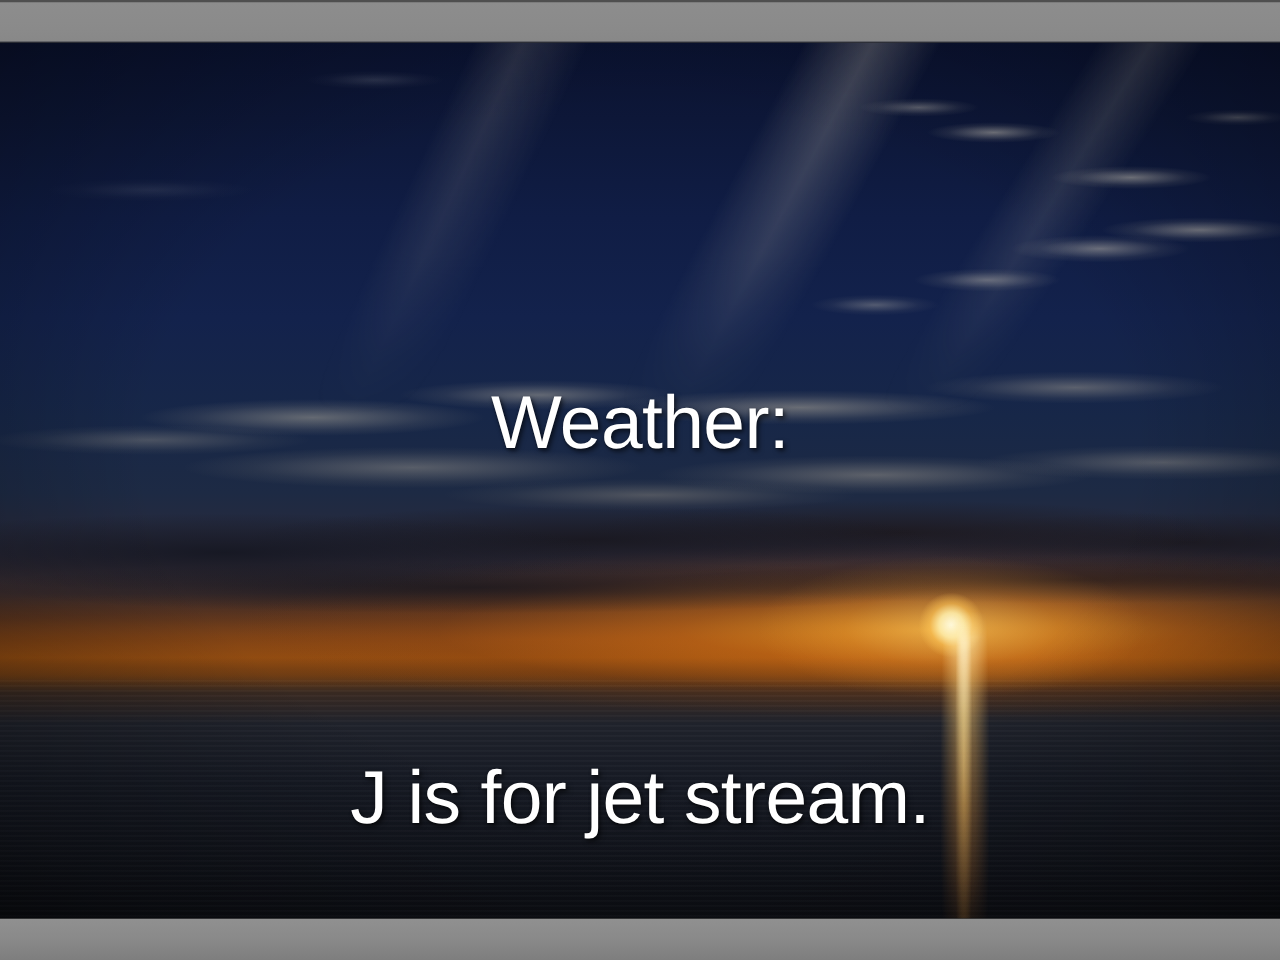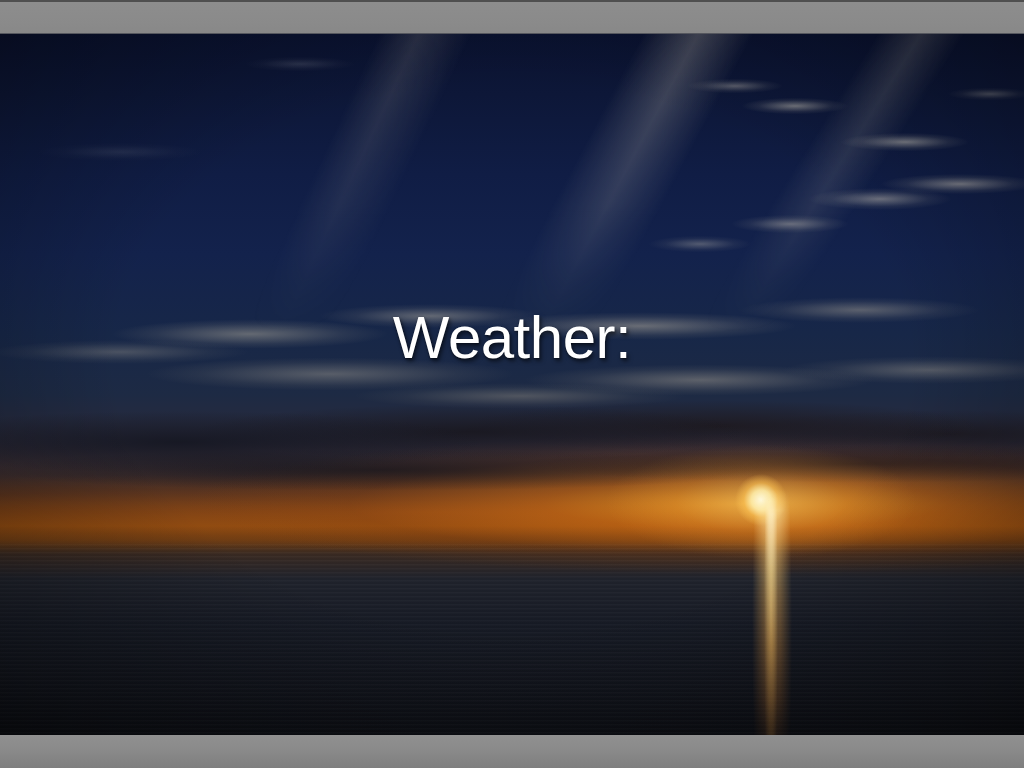--- a/index.html
+++ b/index.html
@@ -240,20 +240,21 @@
     <div class="bg-layer" id="bg-horizon-glow"></div>
     <div class="bg-layer" id="bg-dark-cloudbank"></div>
     <div class="bg-layer" id="bg-sun"></div>
     <div class="bg-layer" id="bg-water-texture"></div>
     <div class="bg-layer" id="bg-sun-reflection"></div>
     <div class="bg-layer" id="bg-sun-reflection-core"></div>
     <div class="bg-layer" id="bg-vignette"></div>
 
     <div id="slide-text-block">
       <span class="slide-text-line">Weather:</span>
+      <span class="slide-text-line">J is for jet stream.</span>
       
       
       
       
     </div>
 
   </div>
 
   <div id="frame-band-bottom"></div>
 </div>

